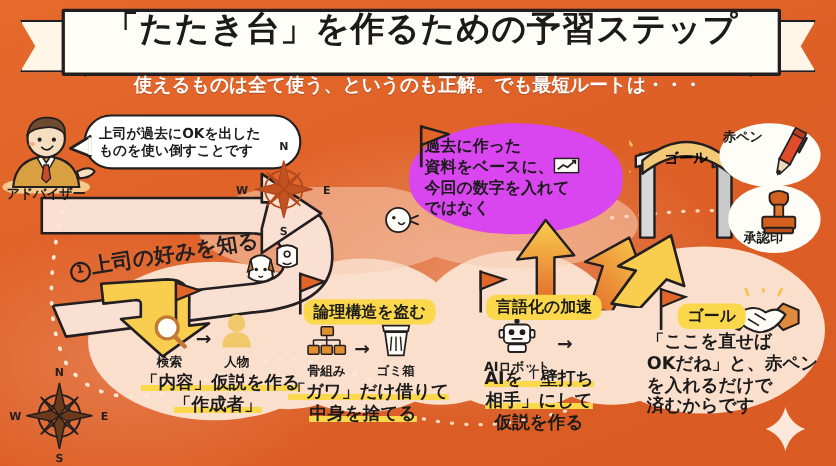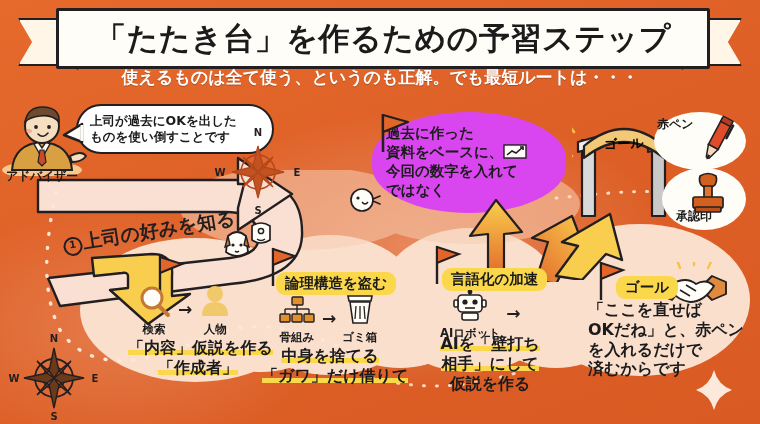--- a/index.html
+++ b/index.html
@@ -23,21 +23,21 @@
   .ribbon-wrap{left:18px;top:8px;width:724px;height:55px;}
   .ribbon-tail{position:absolute;top:10px;width:60px;height:44px;background:#FFF6E8;
                border:2.5px solid #231f20;}
   .tail-l{left:0;clip-path:polygon(0 0,100% 0,100% 100%,0 100%,22% 50%);}
   .tail-r{right:0;clip-path:polygon(0 0,100% 0,78% 50%,100% 100%,0 100%);}
   .tail-fold{position:absolute;top:42px;width:26px;height:16px;background:#F5C86A;border:2.5px solid #231f20;}
   .fold-l{left:42px;clip-path:polygon(0 0,100% 0,60% 100%,0 60%);}
   .fold-r{right:42px;clip-path:polygon(0 0,100% 0,100% 60%,40% 100%);}
   .ribbon-main{position:absolute;left:38px;top:0;width:648px;height:55px;
     background:#FFFDF7;border:3px solid #231f20;border-radius:2px;
-    display:flex;align-items:center;justify-content:center;}
+    display:flex;justify-content:center;}
   .ribbon-main .t{
     font-size:31px;font-weight:bold;color:#1b1b1b;letter-spacing:.5px;
     white-space:nowrap;line-height:1;
   }
   .subtitle{
     left:0;top:66px;width:760px;text-align:center;
     font-size:17px;font-weight:bold;color:#ffffff;
     text-shadow:0 1px 0 rgba(0,0,0,.25);white-space:nowrap;
   }
   
@@ -369,22 +369,22 @@
         <g stroke="#231f20" stroke-width="1.3">
           <line x1="12" y1="12" x2="11" y2="25"></line>
           <line x1="16" y1="12" x2="16" y2="25"></line>
           <line x1="20" y1="12" x2="21" y2="25"></line>
         </g>
       </svg>
       <div class="ico-cap">ゴミ箱</div>
     </div>
   </div>
   <div class="abs card-body" style="left:262px;top:346px;width:136px;">
+    <div><span class="hl">「ガワ」だけ借りて</span></div>
     <div><span class="hl">中身を捨てる</span></div>
-    <div><span class="hl">「ガワ」だけ借りて</span></div>
   </div>
 
   <svg class="abs" style="left:432px;top:244px;" width="30" height="42">
     <line x1="5" y1="2" x2="5" y2="40" stroke="#231f20" stroke-width="2.4"></line>
     <path d="M5,3 L27,10 L5,19 Z" fill="#E2662A" stroke="#231f20" stroke-width="2"></path>
   </svg>
   <div class="abs card-title" style="left:442px;top:268px;">言語化の加速</div>
   <div class="abs ico-row" style="left:440px;top:290px;">
     <div style="text-align:center;">
       <svg width="36" height="32">

